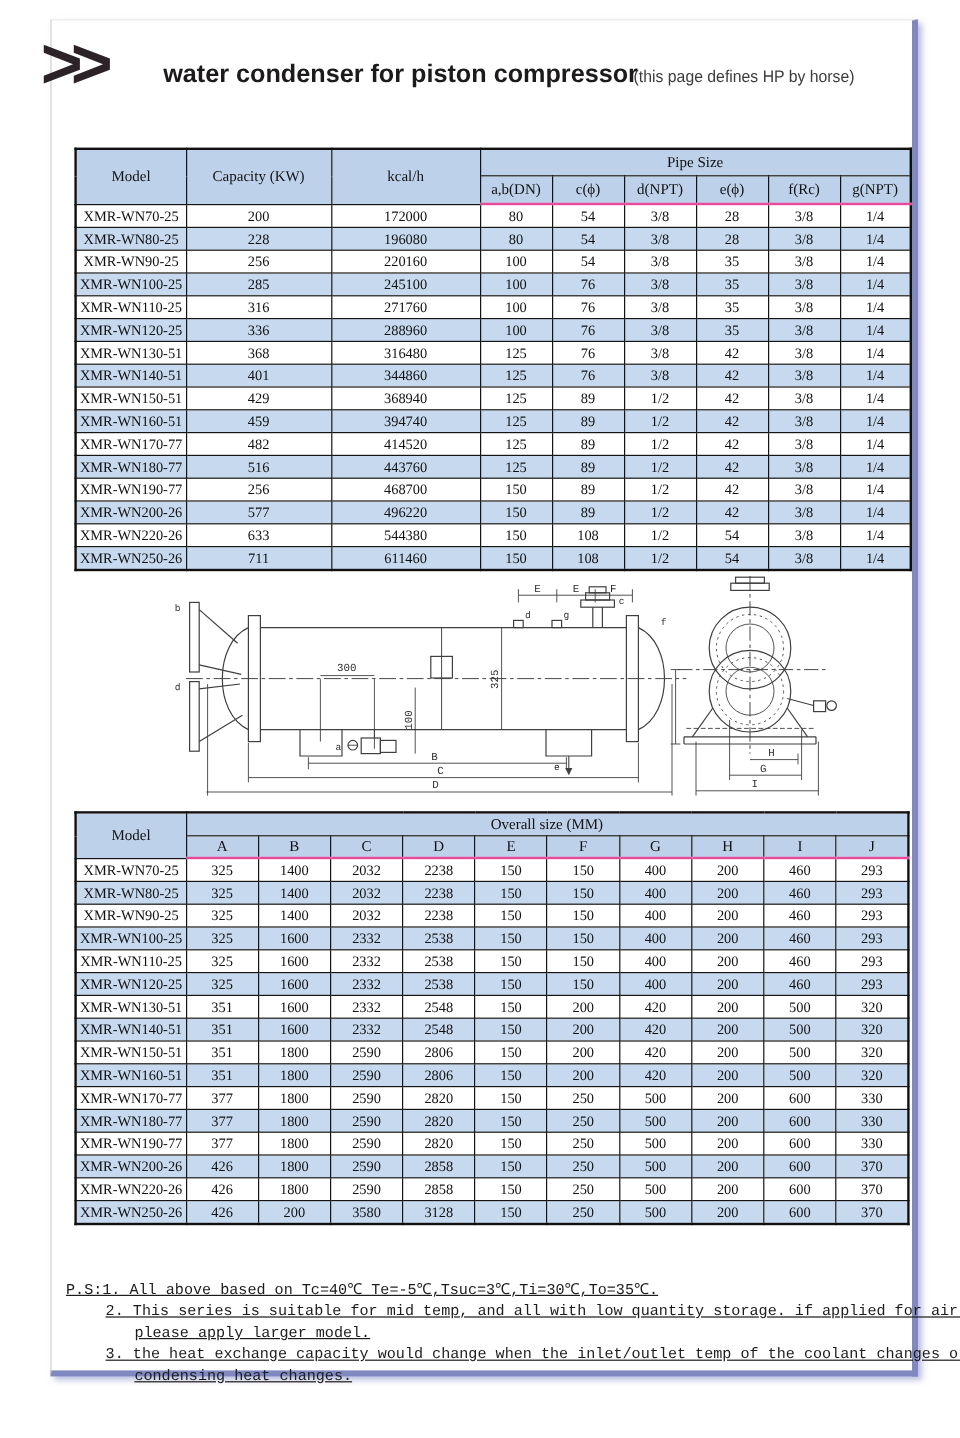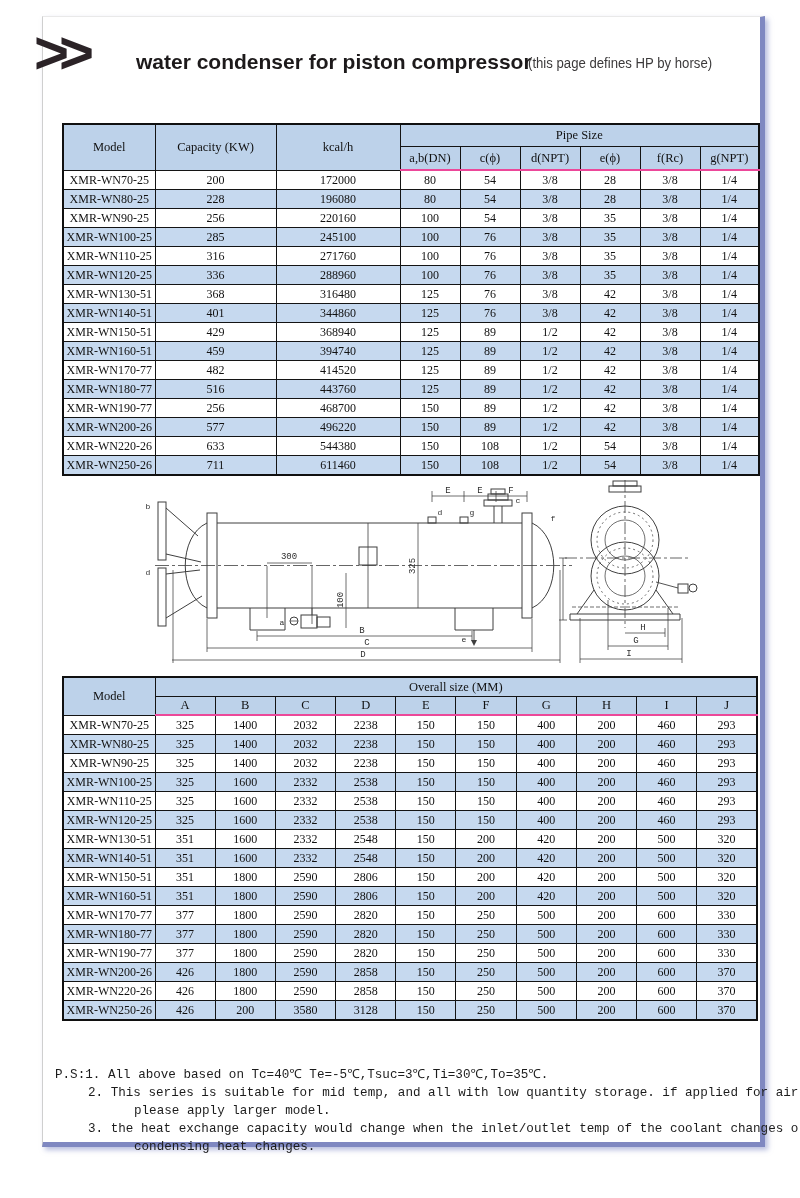--- a/index.html
+++ b/index.html
@@ -38,23 +38,23 @@
 
   
   .diagram{position:absolute;left:60px;top:478px;width:700px;height:195px;}
   .diagram svg{display:block;}
   .dlab{font-family:"Liberation Mono","DejaVu Sans Mono",monospace;fill:#2e2e2e;}
 
   
   .notes{position:absolute;left:55px;top:1066px;width:690px;
       font-family:"Liberation Mono","DejaVu Sans Mono",monospace;
       font-size:12.6px;color:#1c1c1c;line-height:18px;}
-  .notes .note-line{white-space:nowrap;}
+  .notes .note-line{white-space:nowrap;text-decoration:underline;}
   .notes .note-1,.notes .note-3{margin-left:33px;}
-  .notes .note-2,.notes .note-4{margin-left:79px;}
+  .notes .note-2,.notes .note-4{margin-left:57px;}
 </style>
 </head>
 <body>
 
 <div class="canvas">
 
   <div class="page-frame"></div>
 
   <div class="chevrons">&gt;&gt;</div>
   <div class="page-title">water condenser for piston compressor</div>

